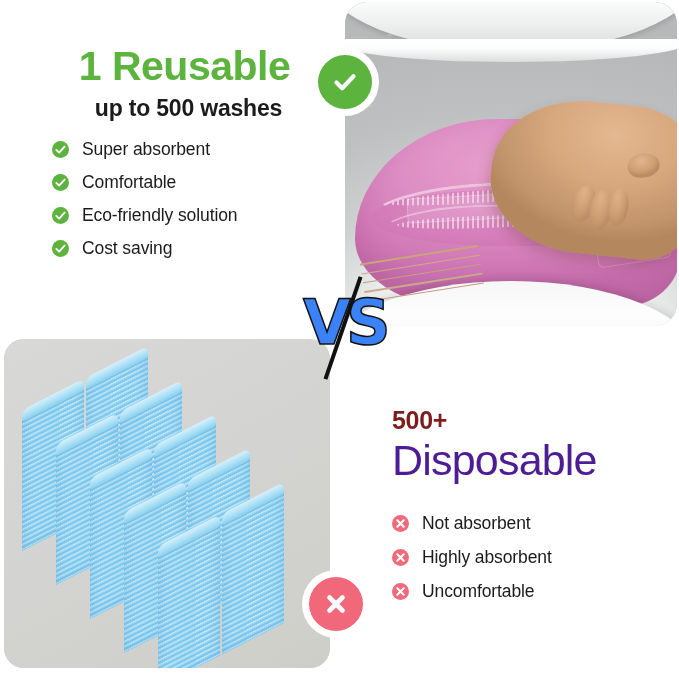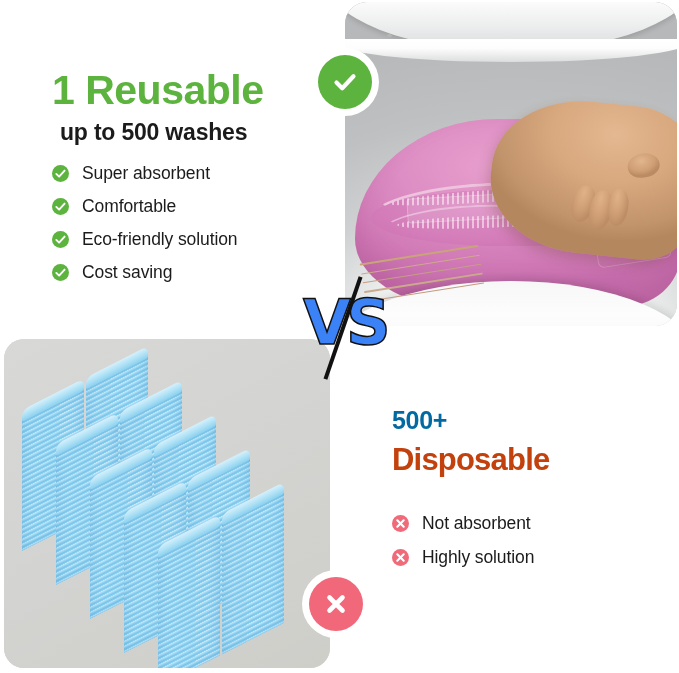--- a/index.html
+++ b/index.html
@@ -243,22 +243,23 @@
     align-items: center;
     justify-content: center;
   }
   #badge-check-big { left: 318px; top: 55px; background: #5cb33e; }
   #badge-x-big     { left: 309px; top: 577px; background: #f0687a; }
   .big-badge svg { display: block; }
 
   
   #reusable-block {
     position: absolute;
-    left: 52px; top: 68px;
+    left: 52px; top: 44px;
     width: 265px;
+    text-align: center;
   }
   .head-green {
     font-size: 41px;
     font-weight: 700;
     line-height: 44px;
     color: #5cb33e;
     letter-spacing: -0.5px;
     margin: 0;
   }
   .sub-dark {
@@ -266,29 +267,29 @@
     font-weight: 700;
     line-height: 28px;
     color: #1b1b1b;
     margin: 6px 0 0 8px;
     letter-spacing: -0.2px;
   }
   .head-small-dark {
     font-size: 25px;
     font-weight: 700;
     line-height: 28px;
-    color: #0369a1;
+    color: #7f1d1d;
     margin: 0;
     letter-spacing: -0.3px;
   }
   .head-pink {
-    font-size: 31px;
-    font-weight: 700;
+    font-size: 43px;
+    font-weight: 400;
     line-height: 48px;
-    color: #c2410c;
+    color: #4c1d95;
     letter-spacing: -0.8px;
     margin: 2px 0 0 0;
   }
 
   ul.feature-list {
     list-style: none;
     margin: 16px 0 0 0;
     padding: 0;
   }
   ul.feature-list li {
@@ -445,16 +446,23 @@
             <circle cx="8.5" cy="8.5" r="8.5" fill="#f06a7a"></circle>
             <path d="M5.3 5.3 L11.7 11.7 M11.7 5.3 L5.3 11.7" fill="none" stroke="#ffffff" stroke-width="2.1" stroke-linecap="round"></path>
           </svg></span>
         <span>Not absorbent</span>
       </li>
       <li>
         <span class="bullet-icon"><svg viewBox="0 0 17 17" aria-hidden="true">
             <circle cx="8.5" cy="8.5" r="8.5" fill="#f06a7a"></circle>
             <path d="M5.3 5.3 L11.7 11.7 M11.7 5.3 L5.3 11.7" fill="none" stroke="#ffffff" stroke-width="2.1" stroke-linecap="round"></path>
           </svg></span>
-        <span>Highly solution</span>
+        <span>Highly absorbent</span>
+      </li>
+      <li>
+        <span class="bullet-icon"><svg viewBox="0 0 17 17" aria-hidden="true">
+            <circle cx="8.5" cy="8.5" r="8.5" fill="#f06a7a"></circle>
+            <path d="M5.3 5.3 L11.7 11.7 M11.7 5.3 L5.3 11.7" fill="none" stroke="#ffffff" stroke-width="2.1" stroke-linecap="round"></path>
+          </svg></span>
+        <span>Uncomfortable</span>
       </li>
     </ul>
 </div>
 
 </body></html>

